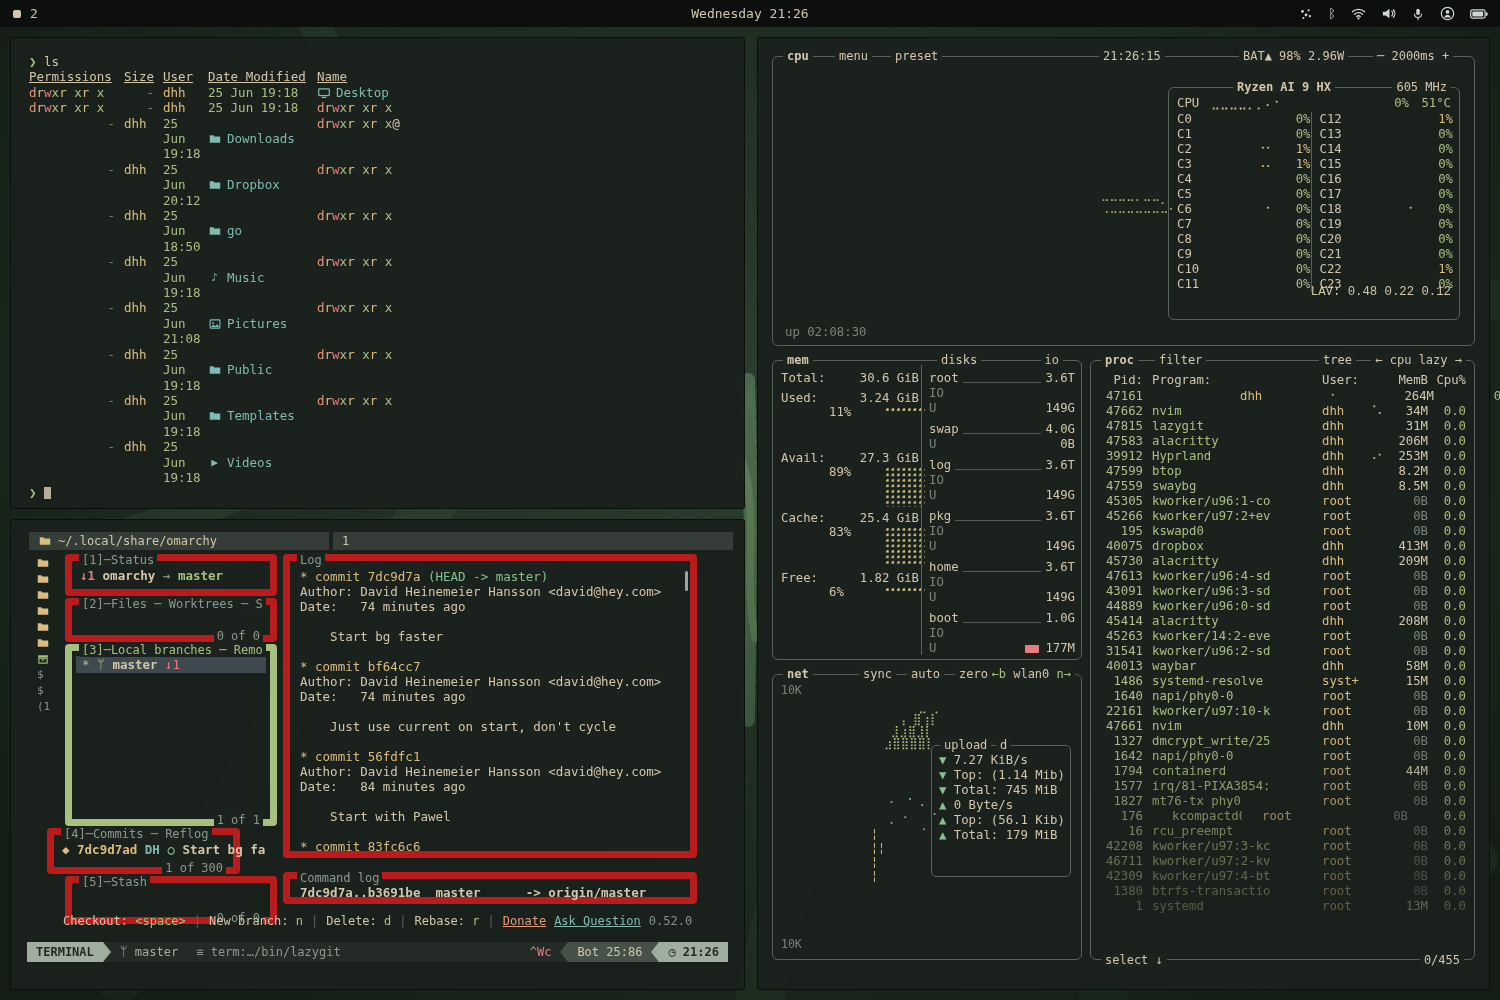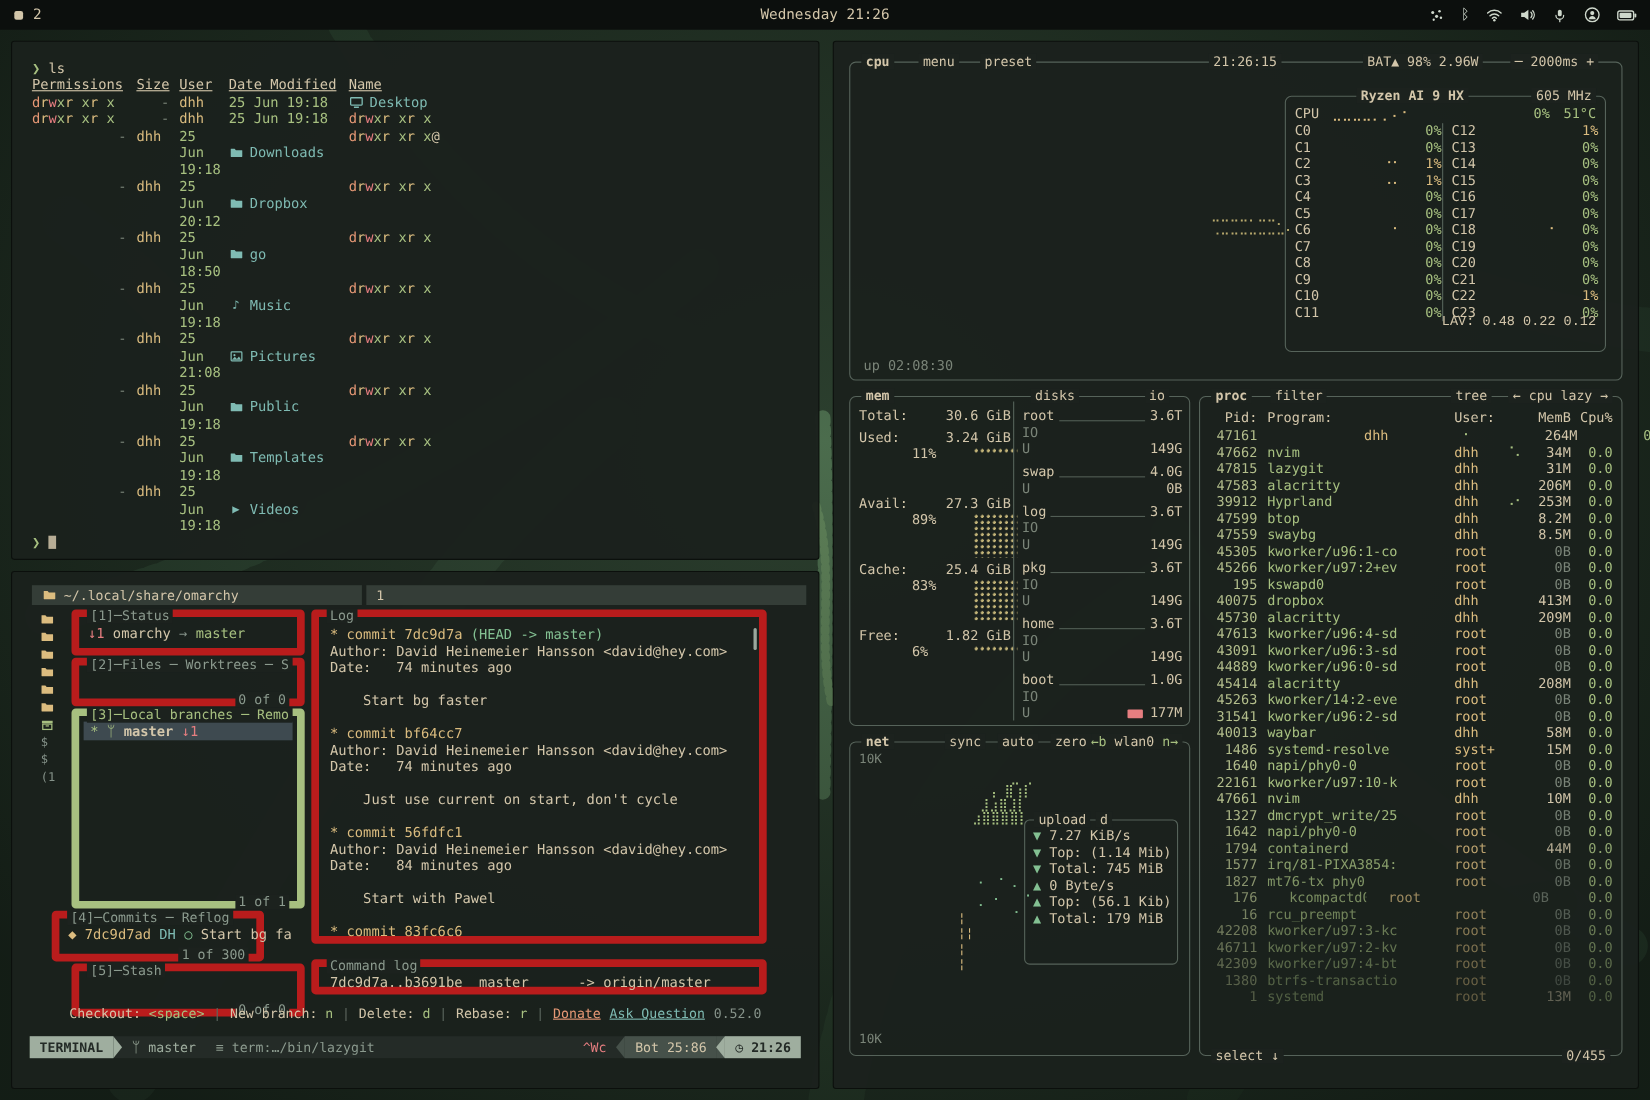--- a/index.html
+++ b/index.html
@@ -53,21 +53,21 @@
   #win-lg{left:10px;top:519px;width:735px;height:471px;}
   .lg-bar{position:absolute;top:12px;height:18px;background:#343d37;display:flex;align-items:center;
     padding:0 9px;gap:7px;font-size:12px;color:#d3c6aa;}
   #lg-strip{position:absolute;left:26px;top:36px;width:24px;display:flex;flex-direction:column;gap:3px;font-size:11px;color:var(--grey);}
   .strip-it{height:13px;display:flex;align-items:center;line-height:0;}
   .panel{position:absolute;border:7px solid #b91c1c;border-radius:4px;}
   .panel.active{border-color:var(--green);}
   .ptitle{position:absolute;top:-8px;left:7px;background:#1c221e;padding:0 3px;color:#8b9a8e;font-size:12px;white-space:pre;}
   .panel.active .ptitle{color:#a7c080;}
   .pcount{position:absolute;bottom:-8px;right:7px;background:#1c221e;padding:0 3px;color:#8b9a8e;font-size:12px;}
-  .pbody{padding:7px 8px;white-space:pre;}
+  .pbody{padding:7px 8px;white-space:pre;font-weight:bold;}
   .sel-row{margin:5px 4px;background:var(--sel);padding:1px 6px;white-space:pre;}
   .lgl{height:15px;line-height:15px;white-space:pre;overflow:hidden;}
   #lg-log-lines{padding:8px 10px 0 10px;}
   .lg-scroll{position:absolute;right:2px;top:10px;width:3px;height:20px;background:#9aa79d;border-radius:2px;}
   #lg-help{position:absolute;left:52px;top:394px;display:flex;gap:8px;font-size:12px;align-items:center;white-space:pre;}
   #lg-help .sep{color:#5c665e;}
   .link-don{color:var(--orange);text-decoration:underline;}
   .link-ask{color:var(--blue);text-decoration:underline;}
   .lg-status{position:absolute;left:16px;right:16px;top:422px;height:20px;background:#242b27;
     display:flex;align-items:stretch;font-size:12px;line-height:20px;}

